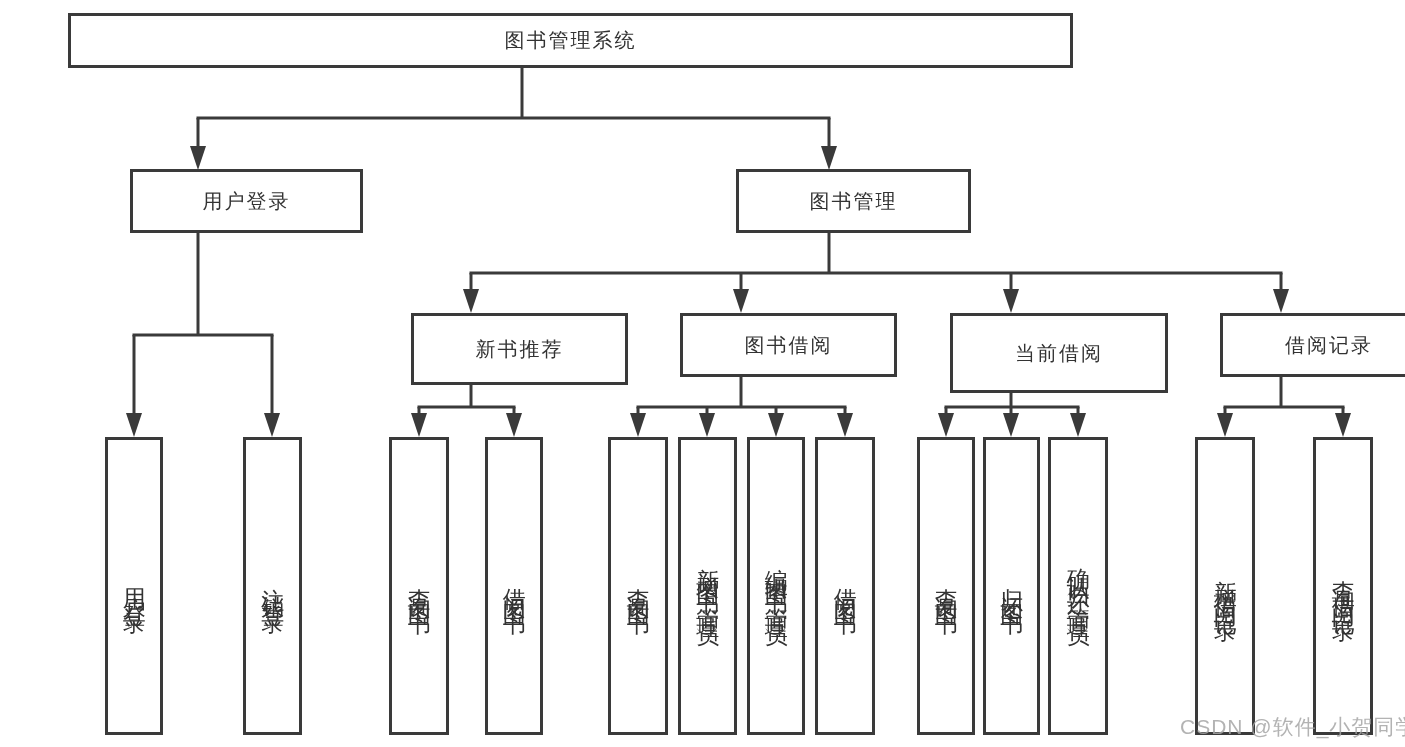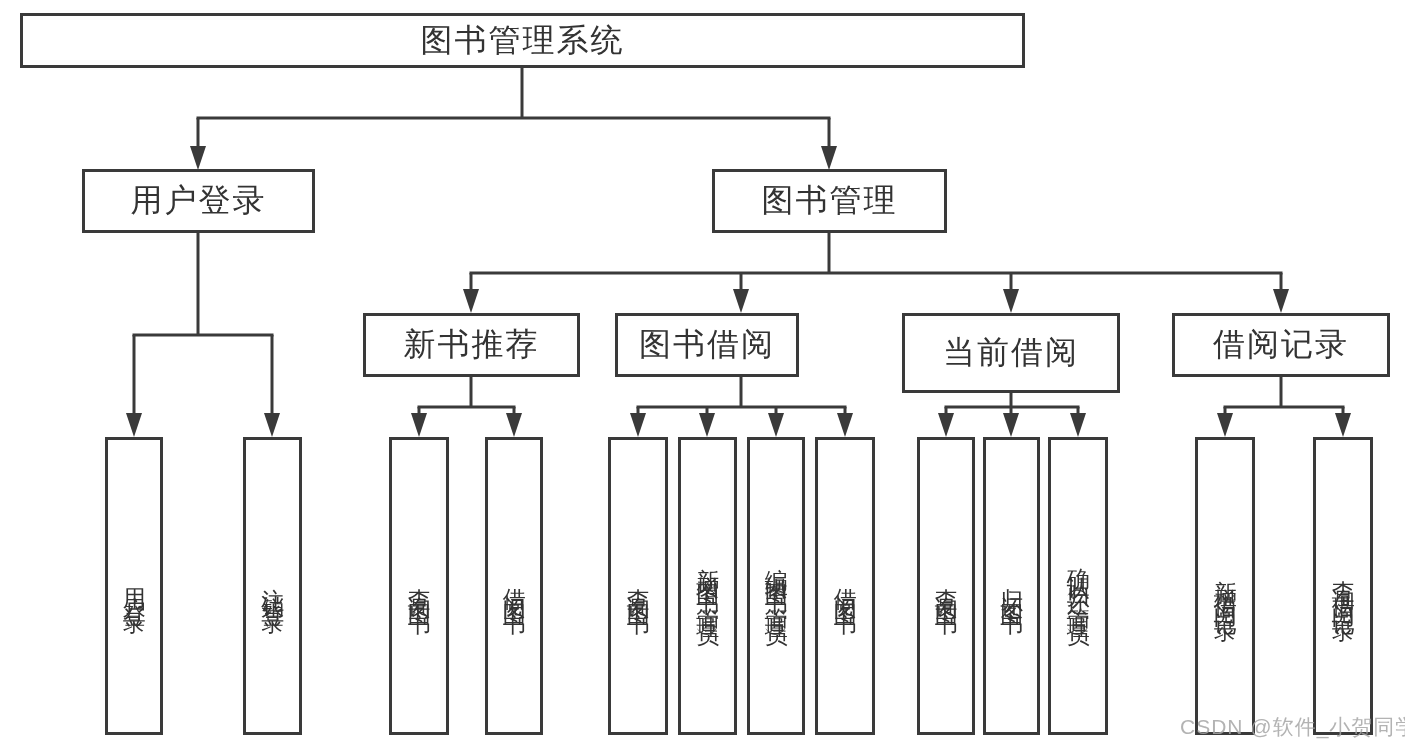--- a/index.html
+++ b/index.html
@@ -21,21 +21,21 @@
     position: absolute;
     box-sizing: border-box;
     border: 3px solid #3a3a3a;
     background: #ffffff;
     display: flex;
     align-items: center;
     justify-content: center;
     color: #333333;
     z-index: 2;
   }
-  .hnode { font-size: 32px; letter-spacing: 2px; white-space: nowrap; }
+  .hnode { font-size: 20px; letter-spacing: 2px; white-space: nowrap; margin-left: 48px; }
   .vnode span {
     writing-mode: vertical-rl;
     text-orientation: mixed;
     font-size: 23px;
     letter-spacing: 8px;
     line-height: 1.1;
     max-height: 292px;
   }
   .watermark {
     position: absolute;
@@ -133,28 +133,28 @@
     </g>
   </svg>
 
   <div class="node hnode" style="left:20px;top:13px;width:1005px;height:55px">
     <span>图书管理系统</span>
   </div>
 
   <div class="node hnode" style="left:82px;top:169px;width:233px;height:64px">
     <span>用户登录</span>
   </div>
-  <div class="node hnode" style="left:712px;top:169px;width:235px;height:64px">
+  <div class="node hnode" style="left:688px;top:169px;width:235px;height:64px">
     <span>图书管理</span>
   </div>
 
-  <div class="node hnode" style="left:363px;top:313px;width:217px;height:64px">
+  <div class="node hnode" style="left:363px;top:313px;width:217px;height:72px">
     <span>新书推荐</span>
   </div>
-  <div class="node hnode" style="left:615px;top:313px;width:184px;height:64px">
+  <div class="node hnode" style="left:632px;top:313px;width:217px;height:64px">
     <span>图书借阅</span>
   </div>
   <div class="node hnode" style="left:902px;top:313px;width:218px;height:80px">
     <span>当前借阅</span>
   </div>
   <div class="node hnode" style="left:1172px;top:313px;width:218px;height:64px">
     <span>借阅记录</span>
   </div>
 
   <div class="node vnode" style="left:105px;top:437px;width:58px;height:298px">

